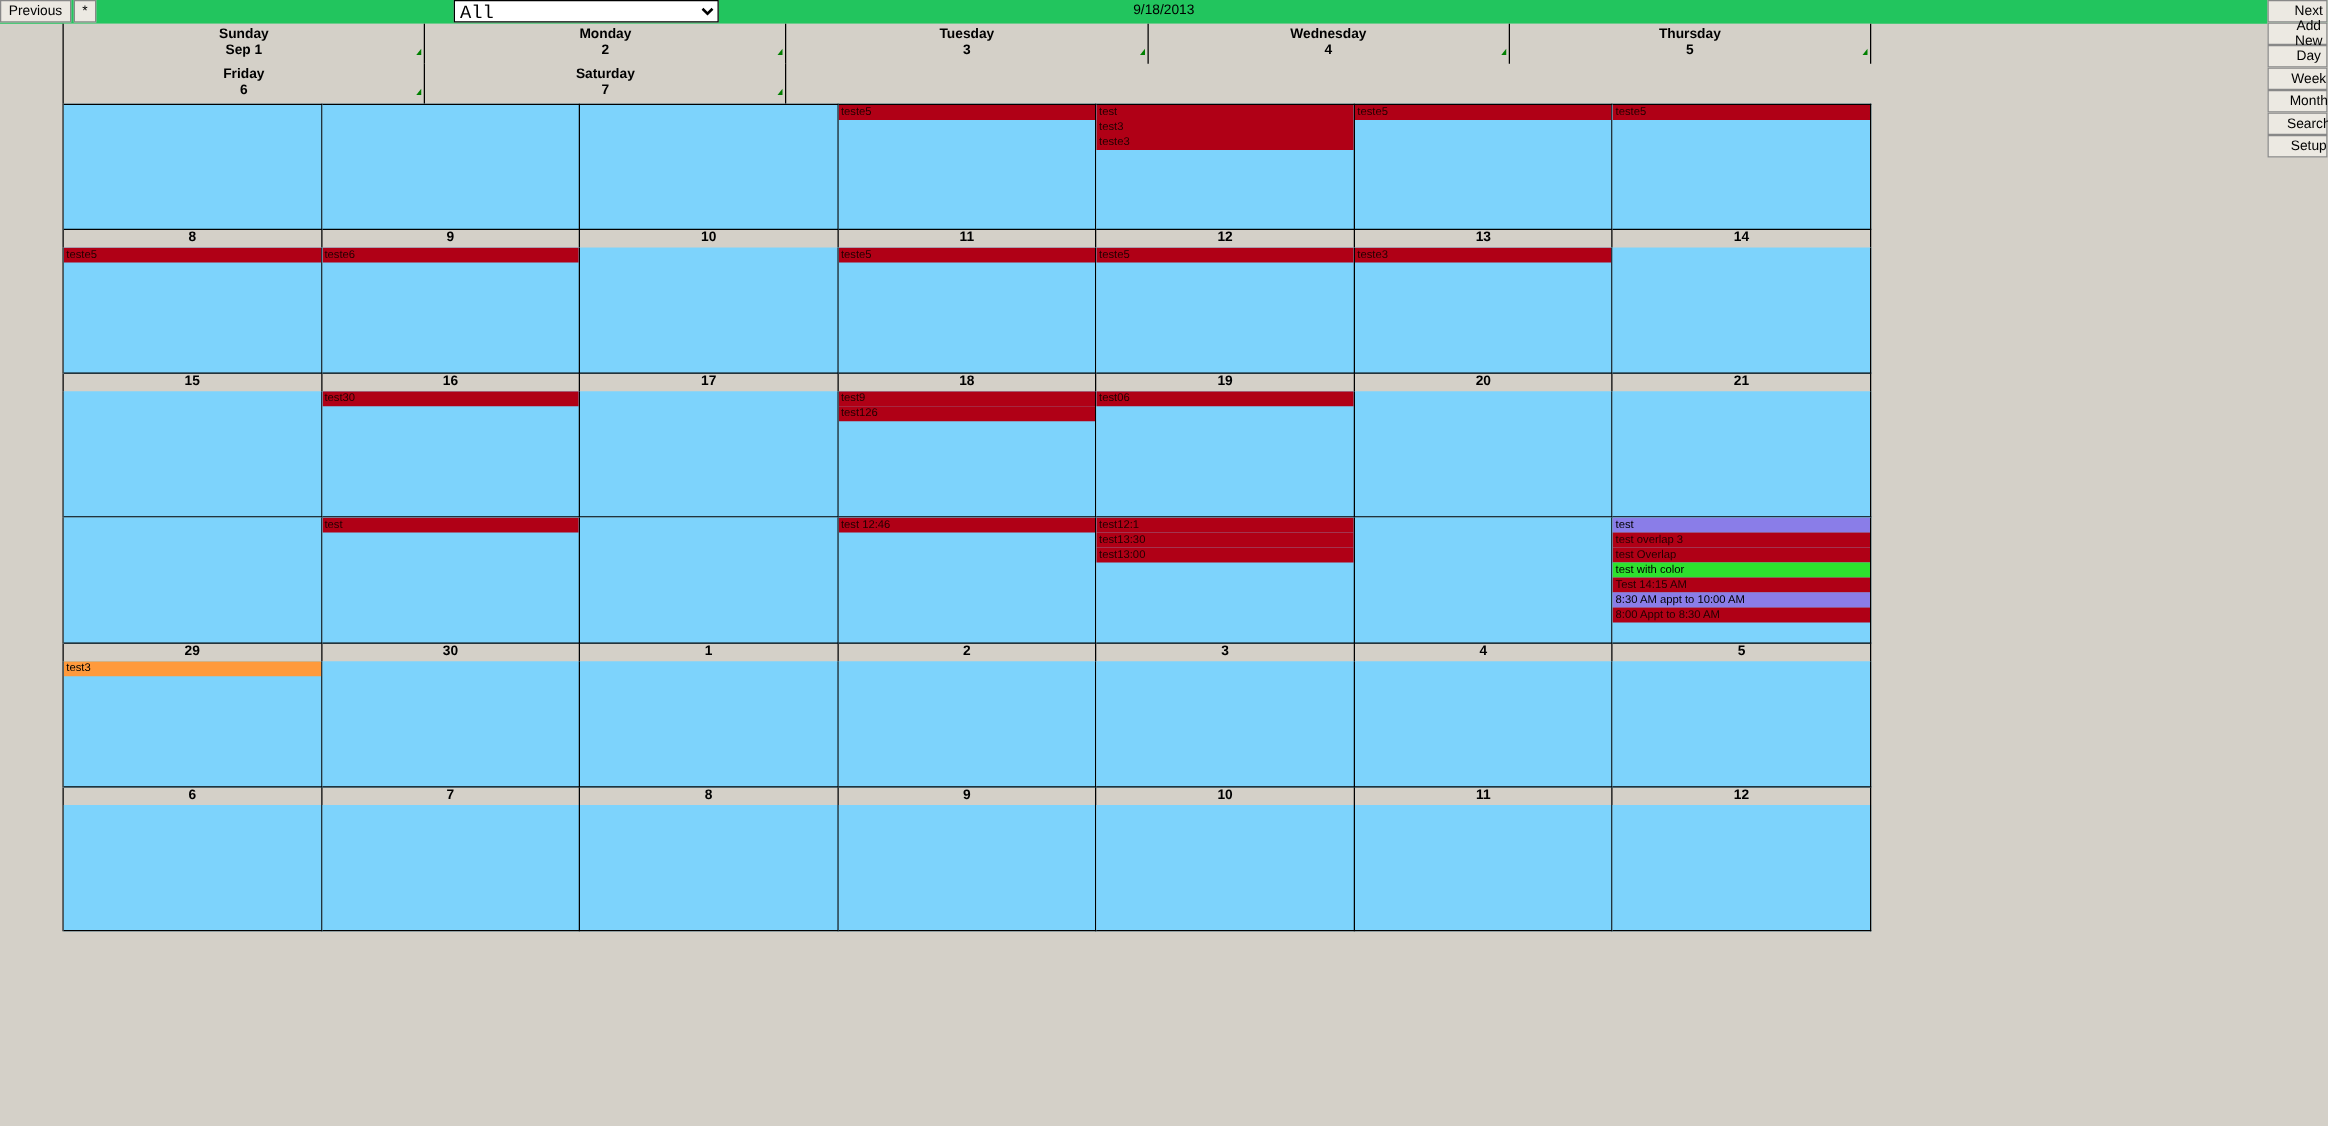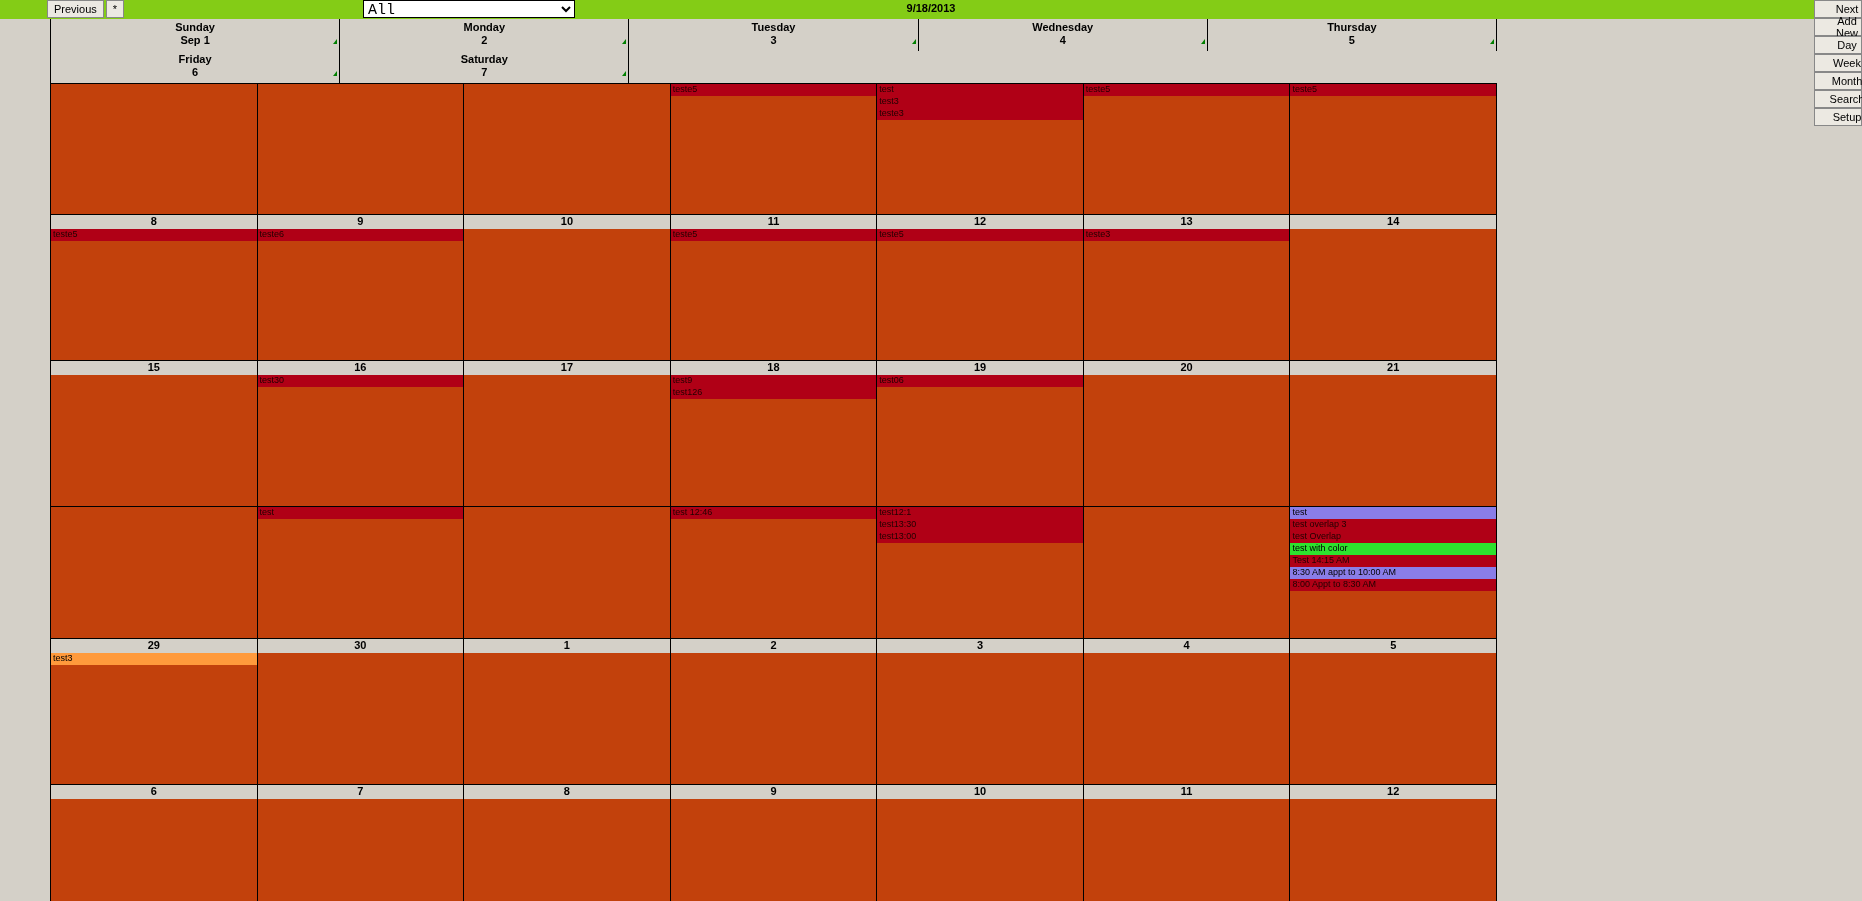--- a/index.html
+++ b/index.html
@@ -9,22 +9,21 @@
     font-size: 11px;
     background: #d4d0c8;
     color: #000;
     width: 1862px; height: 901px;
     overflow: hidden;
   }
   .toolbar {
     height: 19px;
     display: flex;
     align-items: flex-start;
-    background: #84cc16;
-    padding-left: 47px;
+    background: #22c55e;
   }
   .btn {
     background: #ece9e2;
     border: 1px solid #888;
     height: 18px;
     font-size: 11px;
     padding: 0 6px;
     cursor: pointer;
     font-family: inherit;
     display: inline-flex;
@@ -41,21 +40,21 @@
     font-size: 15px;
     background: #fff;
     border: 1px solid #000;
     font-family: Liberation Mono, monospace;
   }
   .date-label {
     position: absolute;
     left: 0; right: 0; top: 2px;
     text-align: center;
     font-size: 11px;
-    font-weight: bold;
+    font-weight: normal;
     pointer-events: none;
   }
   .right-panel {
     position: absolute;
     right: 0; top: 0;
     width: 48px;
     display: flex;
     flex-direction: column;
   }
   .right-panel .btn {
@@ -107,22 +106,22 @@
     font-size: 11px;
   }
   .week-body {
     display: grid;
     grid-template-columns: repeat(7, 1fr);
     border-left: 1px solid #000;
   }
   .day-cell {
     border-right: 1px solid #000;
     border-bottom: 1px solid #000;
-    background: #c2410c;
-    height: 132px;
+    background: #7dd3fc;
+    height: 101px;
     position: relative;
     overflow: hidden;
   }
   .week-body.first .day-cell { border-top: 1px solid #000; }
   .event {
     font-size: 9px;
     line-height: 11px;
     height: 12px;
     padding-left: 2px;
     white-space: nowrap;

